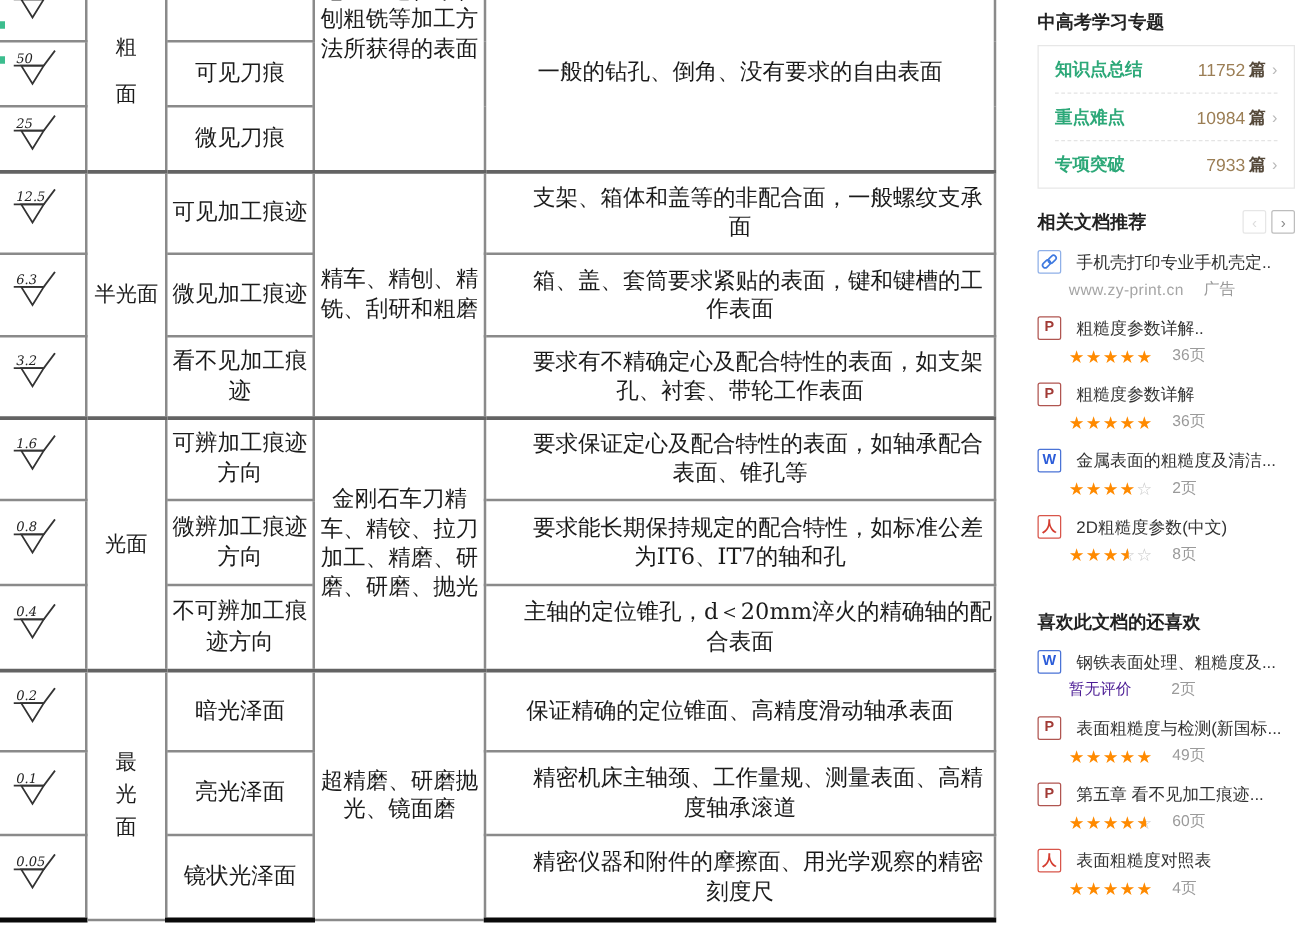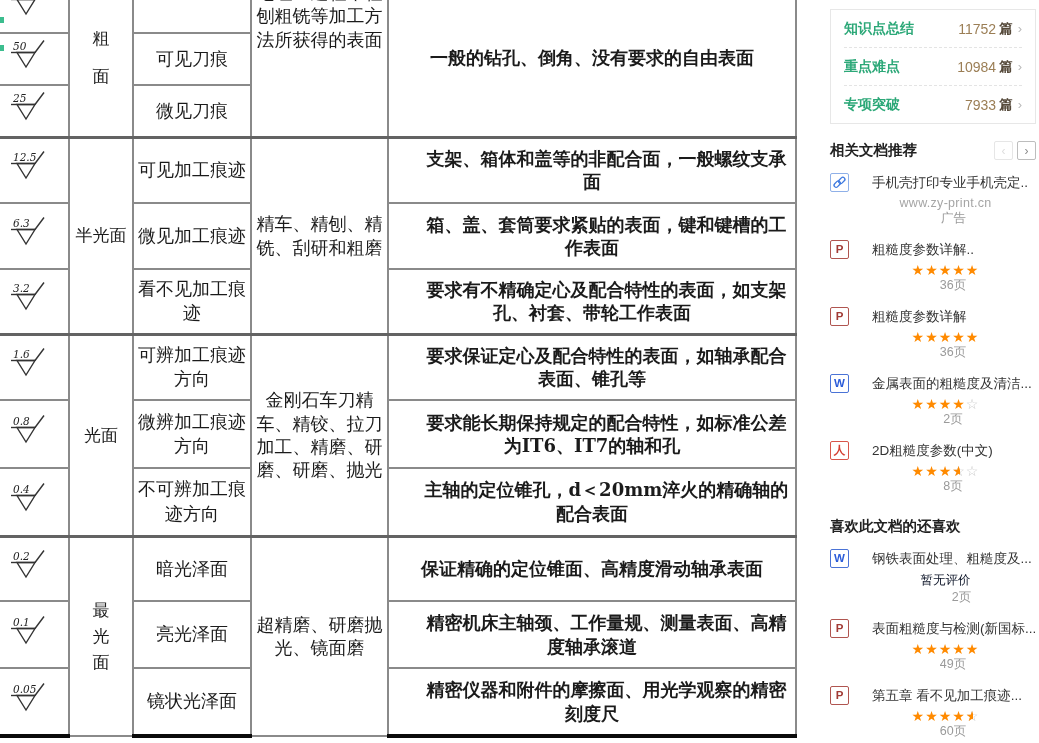--- a/index.html
+++ b/index.html
@@ -21,21 +21,21 @@
   td.sym{border-right:3px solid #0a0a0a;}
   tr.sec-start td{border-top:3px solid #636363;}
   tr.last td{border-bottom:4px solid #0a0a0a;}
   td.chr{font-size:18px;line-height:1.35;padding:1px 3px;}
   td.cat{font-size:17px;}
   .vstack{display:inline-block;width:1.15em;line-height:2.2;text-align:center;}
   .vstack.tight{line-height:1.55;text-align:center;}
   td.mth{font-size:18px;line-height:1.3;padding:1px 2px;}
   td.mth.top{vertical-align:top;padding-top:1px;}
   td.app{font-size:18px;line-height:1.3;text-align:left;padding:2px 6px;}
-  td.app .p{text-indent:1.6em;font-weight:bold;}
+  td.app .p{text-indent:1.6em;}
   td.app.ctr{text-align:center;}
   td.app.ctr .p{text-indent:0;}
   .symwrap{display:inline-block;}
   
   .edge-frag{position:absolute;left:0;width:4px;height:6px;background:#3cbd8e;}
   
   .sidebar{position:absolute;left:830px;top:0;width:206px;color:#333;}
   .sb-h{font-size:14.5px;font-weight:bold;color:#222;margin:8px 0 0 0;}
   .study-box{margin-top:9px;border:1px solid #e7e7e7;padding:0 13px;}
   .study-row{display:flex;align-items:center;justify-content:space-between;height:37px;border-bottom:1px dashed #e4e4e4;cursor:pointer;}
@@ -45,38 +45,38 @@
   .study-count{color:#9b7e55;font-size:14px;}
   .study-unit{color:#55493a;font-size:13.5px;font-weight:bold;}
   .study-arrow{color:#b9b9b9;font-size:13px;margin-left:2px;}
   .view-all{color:#555;font-size:14px;height:37px;display:flex;align-items:center;cursor:pointer;}
   .view-all .dbl{margin-left:6px;color:#777;letter-spacing:-2px;}
   .sec-head{display:flex;align-items:center;justify-content:space-between;margin-top:17px;}
   .pager{display:flex;gap:4px;}
   .pg-btn{width:17px;height:17px;border:1px solid #e6e6e6;border-radius:2px;display:flex;align-items:center;justify-content:center;font-size:12px;color:#ddd;cursor:pointer;background:#fff;}
   .pg-btn.on{border-color:#bdbdbd;color:#8a8a8a;}
   .doc-item{margin-top:13px;}
-  .doc-line{display:flex;align-items:center;gap:23px;cursor:pointer;}
+  .doc-line{display:flex;align-items:center;gap:12px;cursor:pointer;}
   .doc-icon{width:17px;height:17px;border:1px solid #999;border-radius:2px;flex:0 0 17px;
     display:flex;align-items:center;justify-content:center;font-size:11.5px;font-weight:bold;line-height:1;}
   .ic-ppt{border-color:#b05550;color:#a23b36;}
   .ic-word{border-color:#4a73d6;color:#2b5cd9;}
   .ic-pdf{border-color:#d8554a;color:#d43d30;font-family:"DejaVu Serif",serif;}
   .ic-link{border-color:#8fb0e8;}
   .doc-title{font-size:13.5px;color:#333;white-space:nowrap;overflow:hidden;}
-  .doc-sub{margin:4px 0 0 25px;display:flex;align-items:center;font-size:12.5px;color:#9a9a9a;flex-direction:column;}
+  .doc-sub{margin:4px 0 0 25px;display:flex;align-items:center;font-size:12.5px;color:#9a9a9a;}
   .ad-url{letter-spacing:.3px;color:#a5a5a5;}
   .ad-tag{margin-left:16px;color:#9a9a9a;}
   .stars{display:inline-flex;font-size:14px;letter-spacing:1px;line-height:1;}
   .st{color:#ff8a00;}
   .st.empty{color:#c9c9c9;}
   .st.half{position:relative;color:#c9c9c9;}
   .st.half .hf{position:absolute;left:0;top:0;width:55%;overflow:hidden;color:#ff8a00;}
   .pages{margin-left:15px;color:#9a9a9a;}
-  .no-rating{color:#0f172a;}
+  .no-rating{color:#4c1d95;}
 </style>
 </head>
 <body>
 
 <div class="edge-frag" style="top:17px"></div>
 <div class="edge-frag" style="top:45px"></div>
 
 <div class="doc-area">
   <table class="rough">
     <colgroup>
@@ -236,20 +236,21 @@
       <td class="app">
             <div class="p">精密仪器和附件的摩擦面、用光学观察的精密刻度尺</div>
           </td>
     </tr>
   </tbody>
     </table>
 </div>
 
 <div class="sidebar">
 
+  <div class="sb-h">中高考学习专题</div>
   <div class="study-box">
     <div class="study-row">
       <span class="study-link">知识点总结</span>
       <span class="study-right">
         <span class="study-count">11752</span>
         <span class="study-unit">篇</span>
         <span class="study-arrow">›</span>
       </span>
     </div>
     <div class="study-row">
@@ -357,21 +358,21 @@
           <span class="st full">★</span>
           <span class="st full">★</span>
           <span class="st full">★</span>
           <span class="st half"><span class="hb">☆</span><span class="hf">★</span></span>
           <span class="st empty">☆</span>
         </span>
       <span class="pages">8页</span>
     </div>
   </div>
 
-  <div class="sb-h" style="margin-top:22px">喜欢此文档的还喜欢</div>
+  <div class="sb-h" style="margin-top:36px">喜欢此文档的还喜欢</div>
 
   <div class="doc-item">
     <div class="doc-line">
       <span class="doc-icon ic-word">W</span>
       <span class="doc-title">钢铁表面处理、粗糙度及...</span>
     </div>
     <div class="doc-sub">
       <span class="no-rating">暂无评价</span>
       <span class="pages" style="margin-left:32px">2页</span>
     </div>

